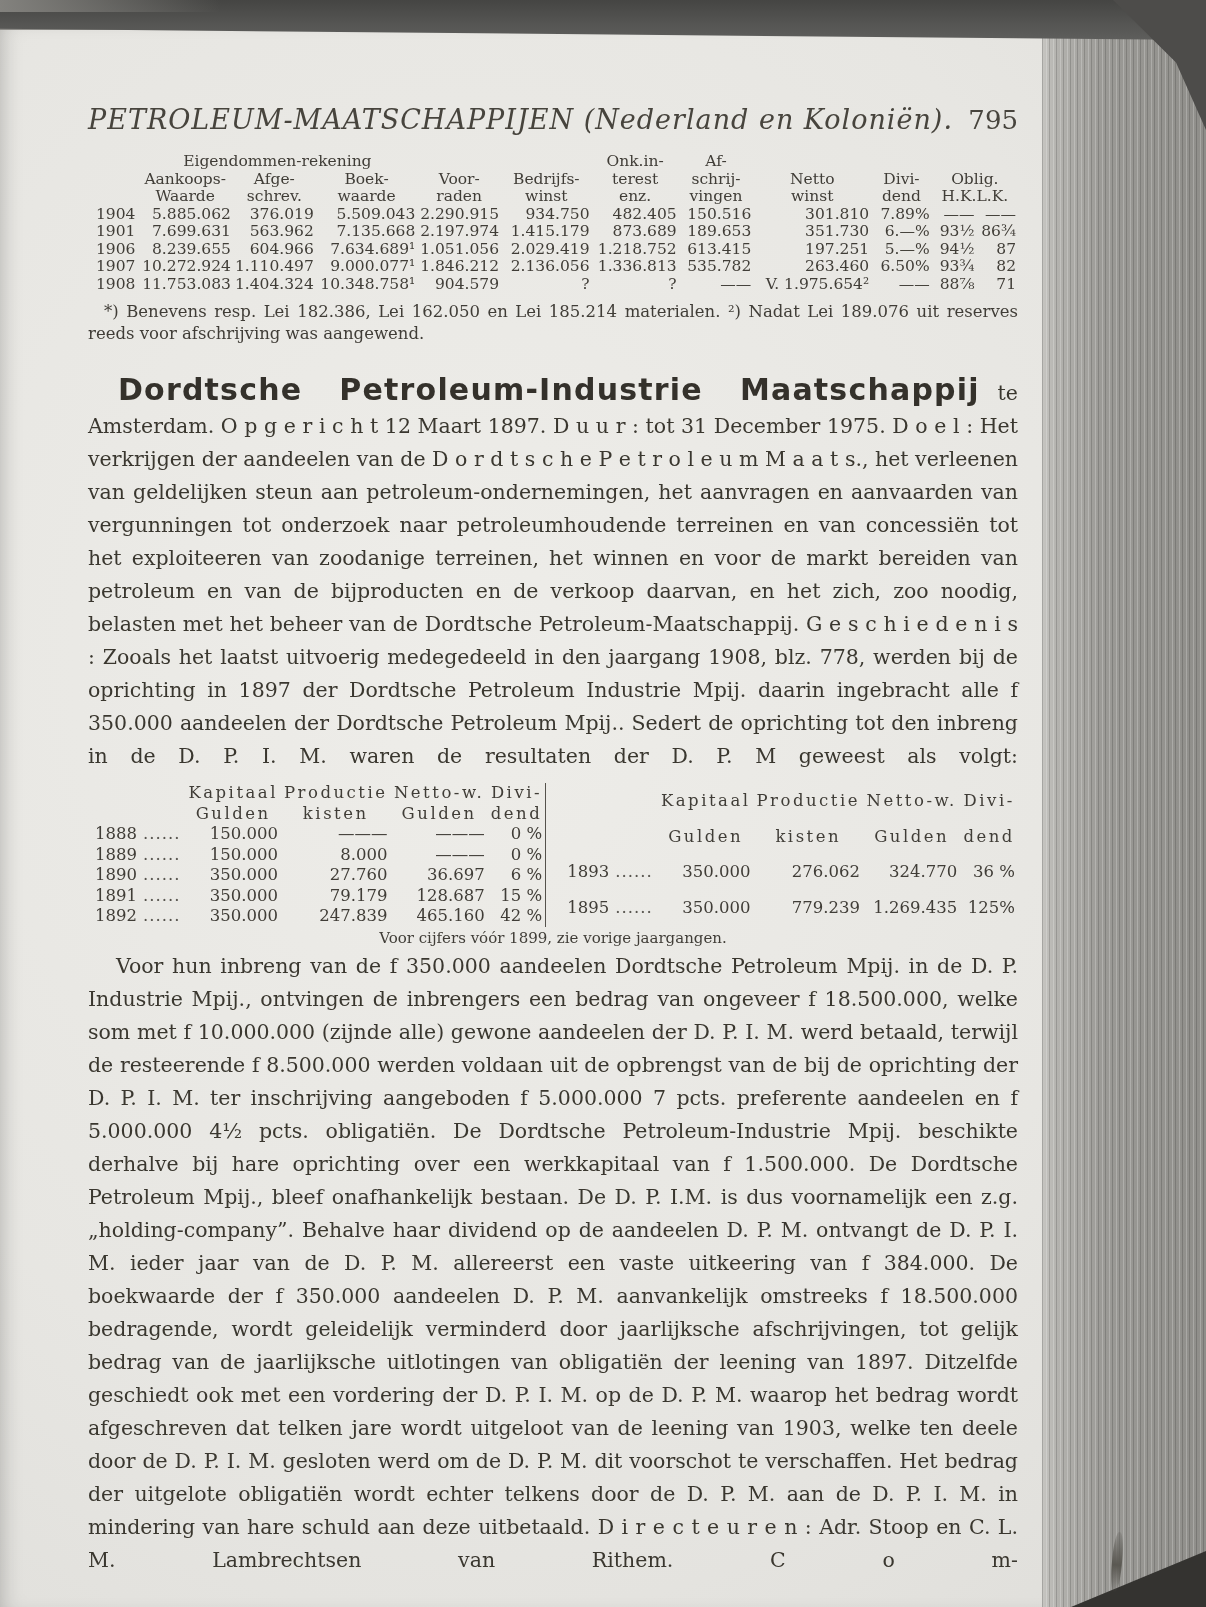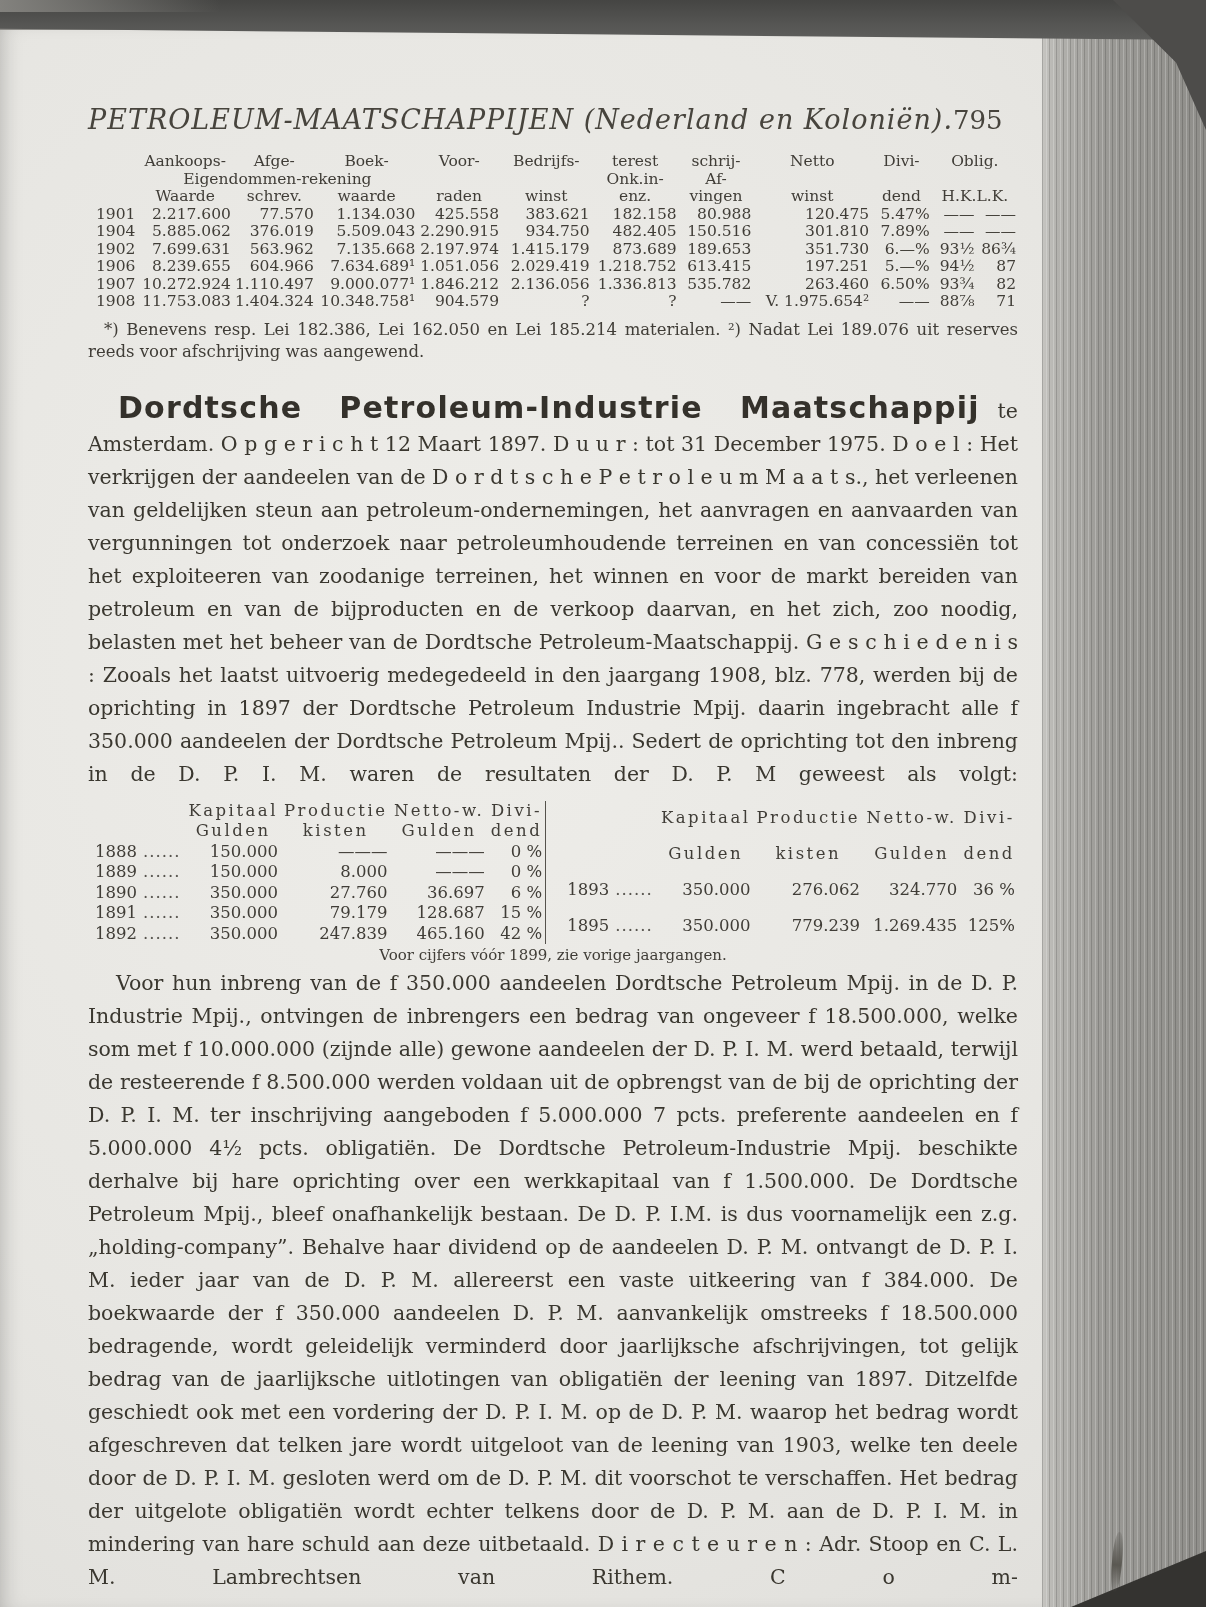--- a/index.html
+++ b/index.html
@@ -25,21 +25,21 @@
         background:linear-gradient(90deg,#83827e,rgba(131,130,126,0));}
   .corner-tr{position:absolute;right:0;top:0;width:150px;height:130px;background:#4d4c4a;
         clip-path:polygon(38% 0,100% 0,100% 100%,80% 48%);}
   .corner-br{position:absolute;right:0;bottom:0;width:150px;height:70px;background:#343330;
         clip-path:polygon(100% 20%,100% 100%,10% 100%);}
   .mark{position:absolute;left:1112px;top:1532px;width:10px;height:60px;border-radius:45%;
         background:linear-gradient(180deg,rgba(60,58,54,.15),#5a5852 55%,rgba(60,58,54,.1));
         transform:rotate(5deg);}
 
   
-  .page-header{display:flex;justify-content:flex-start;align-items:baseline;
+  .page-header{display:flex;justify-content:space-between;align-items:baseline;
         margin-bottom:18px;color:#47443d;}
   .page-header .title{font-style:italic;font-size:27px;letter-spacing:1px;white-space:nowrap;}
   .page-header .pagenum{font-size:26px;}
 
   
   table{border-collapse:collapse;}
   .fintable{font-size:15.5px;line-height:17.5px;color:#403d37;margin-left:6px;}
   .fintable td{padding:0 2px;white-space:nowrap;}
   .fintable .c{text-align:center;}
   .fintable .n{text-align:right;}
@@ -98,85 +98,71 @@
           <col class="w-onk">
           <col class="w-afs">
         <col class="w-net">
           <col class="w-div">
           <col class="w-hk">
           <col class="w-lk">
       </colgroup>
       <tbody>
         <tr>
           <td></td>
+          <td colspan="3" class="c">Eigendommen-rekening</td>
+          <td colspan="2"></td>
+          <td class="c">Onk.in-</td>
+          <td class="c">Af-</td>
+          <td colspan="4"></td>
+        </tr>
+        <tr>
+          <td></td>
           <td class="c">Aankoops-</td>
           <td class="c">Afge-</td>
           <td class="c">Boek-</td>
           <td class="c">Voor-</td>
           <td class="c">Bedrijfs-</td>
           <td class="c">terest</td>
           <td class="c">schrij-</td>
           <td class="c">Netto</td>
           <td class="c">Divi-</td>
           <td class="c" colspan="2">Oblig.</td>
-        </tr>
-        <tr>
-          <td></td>
-          <td colspan="3" class="c">Eigendommen-rekening</td>
-          <td colspan="2"></td>
-          <td class="c">Onk.in-</td>
-          <td class="c">Af-</td>
-          <td colspan="4"></td>
         </tr>
         <tr>
           <td></td>
           <td class="c">Waarde</td>
           <td class="c">schrev.</td>
           <td class="c">waarde</td>
           <td class="c">raden</td>
           <td class="c">winst</td>
           <td class="c">enz.</td>
           <td class="c">vingen</td>
           <td class="c">winst</td>
           <td class="c">dend</td>
           <td class="c" colspan="2">H.K.L.K.</td>
         </tr>
 
-          <tr>
-            <td class="yr">1901</td>
-            <td class="n">2.217.600</td>
-            <td class="n">77.570</td>
-            <td class="n">1.134.030</td>
-            <td class="n">425.558</td>
-            <td class="n">383.621</td>
-            <td class="n">182.158</td>
-            <td class="n">80.988</td>
-            <td class="n">120.475</td>
-            <td class="n">5.47%</td>
-            <td class="n">——</td>
-            <td class="n">——</td>
-          </tr>
 
           <tr>
             <td class="yr">1904</td>
             <td class="n">5.885.062</td>
             <td class="n">376.019</td>
             <td class="n">5.509.043</td>
             <td class="n">2.290.915</td>
             <td class="n">934.750</td>
             <td class="n">482.405</td>
             <td class="n">150.516</td>
             <td class="n">301.810</td>
             <td class="n">7.89%</td>
             <td class="n">——</td>
             <td class="n">——</td>
           </tr>
 
           <tr>
-            <td class="yr">1902</td>
+            <td class="yr">1901</td>
             <td class="n">7.699.631</td>
             <td class="n">563.962</td>
             <td class="n">7.135.668</td>
             <td class="n">2.197.974</td>
             <td class="n">1.415.179</td>
             <td class="n">873.689</td>
             <td class="n">189.653</td>
             <td class="n">351.730</td>
             <td class="n">6.—%</td>
             <td class="n">93½</td>

